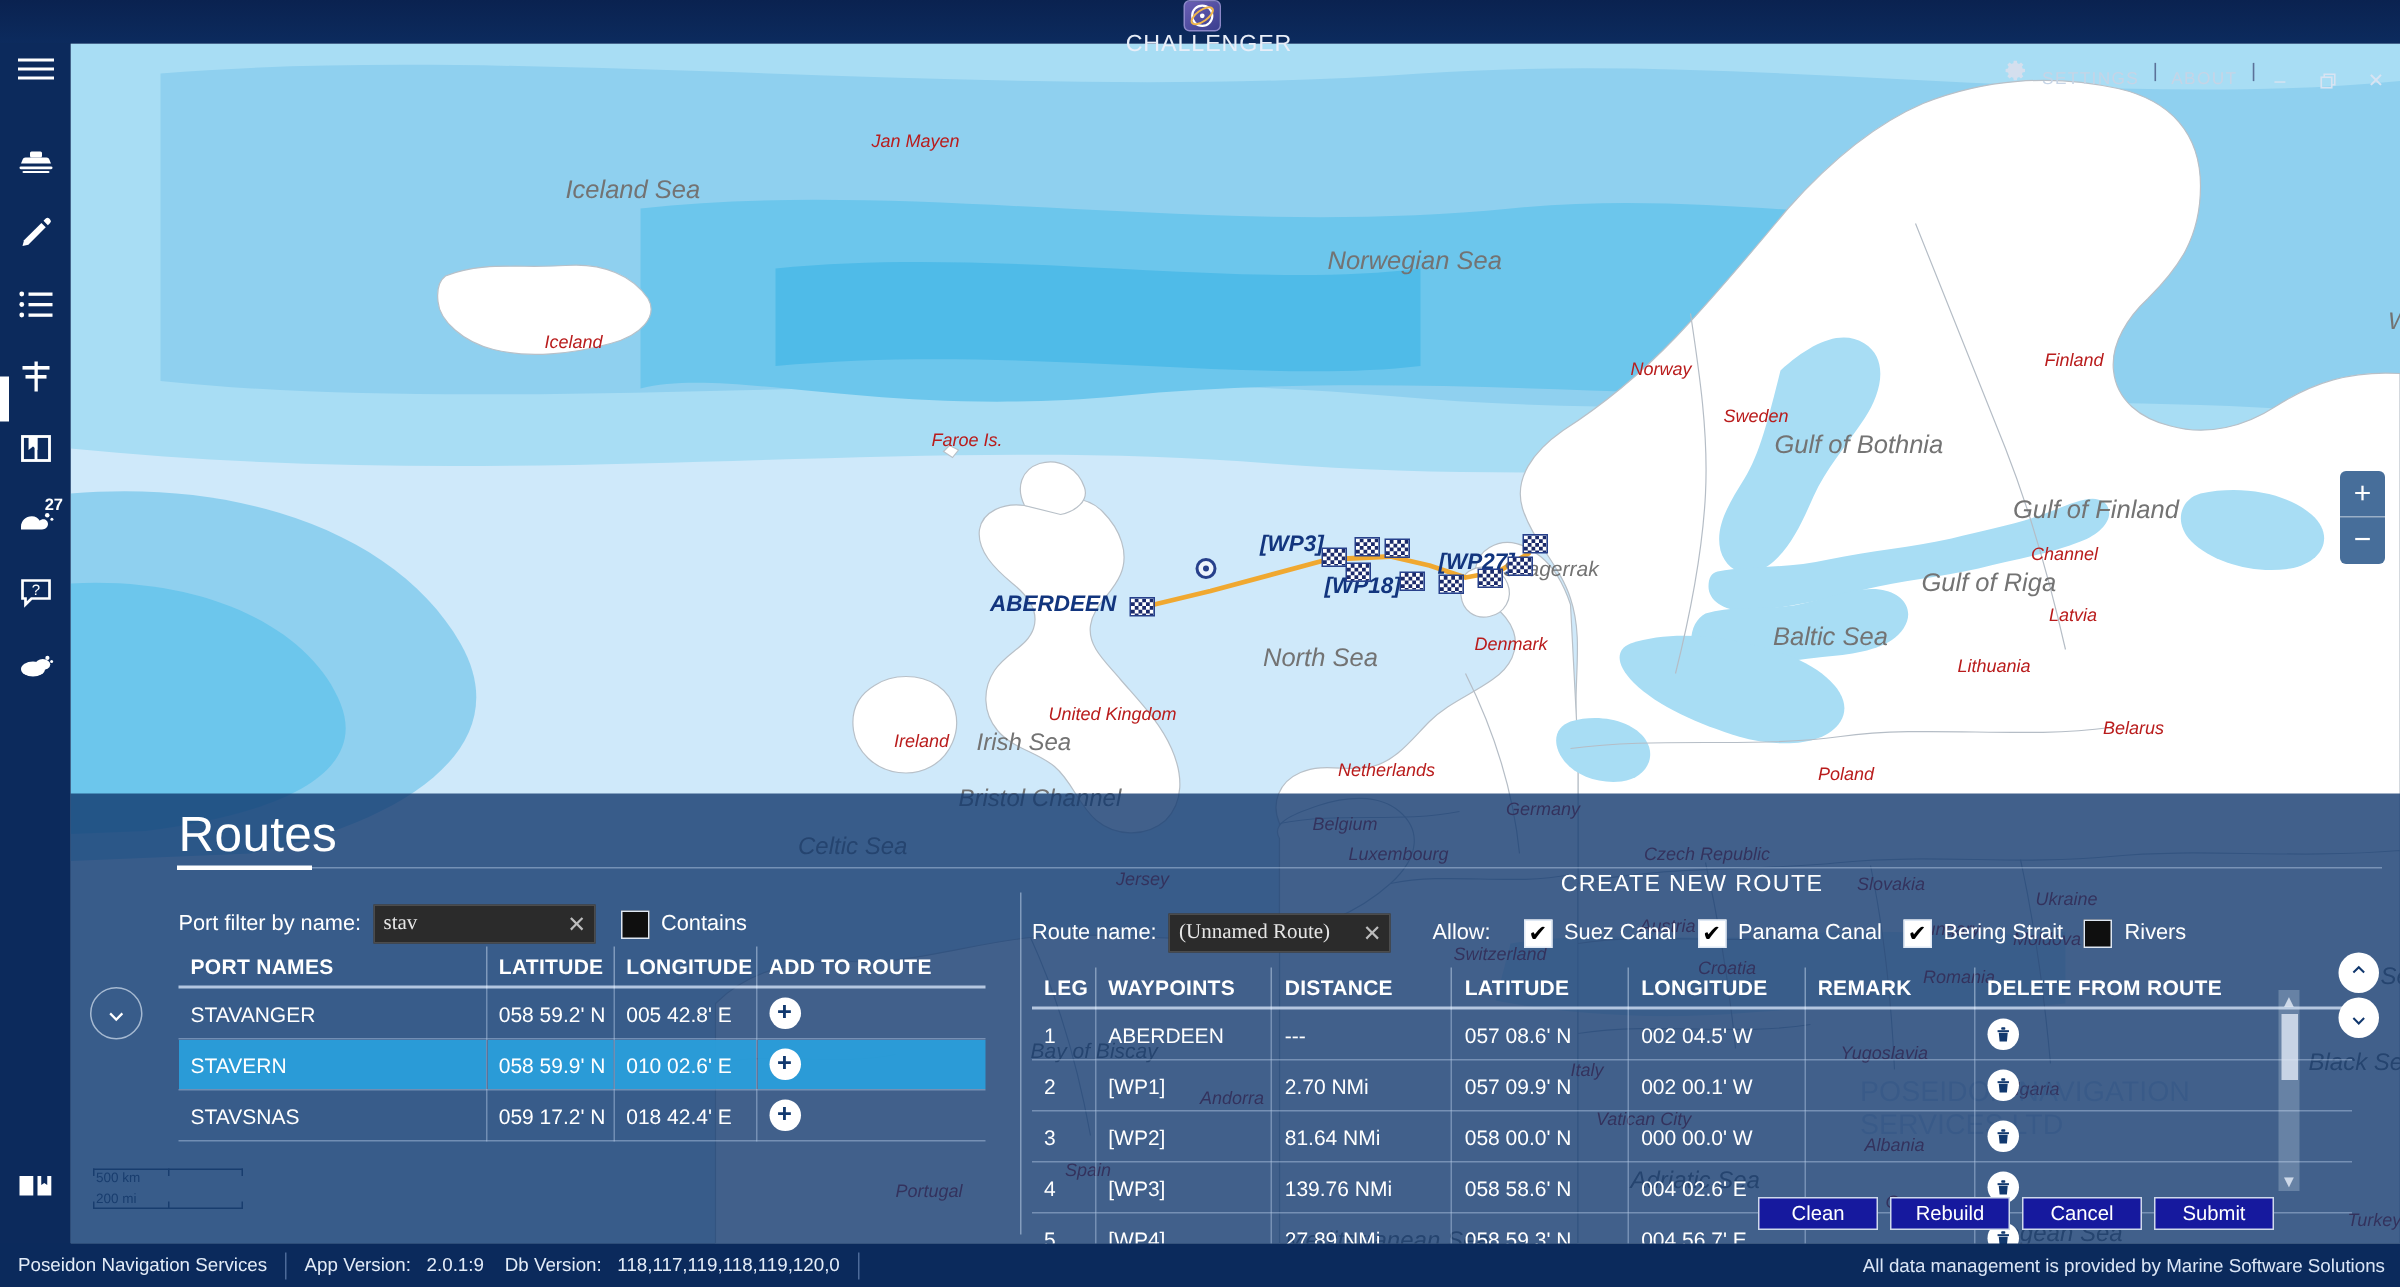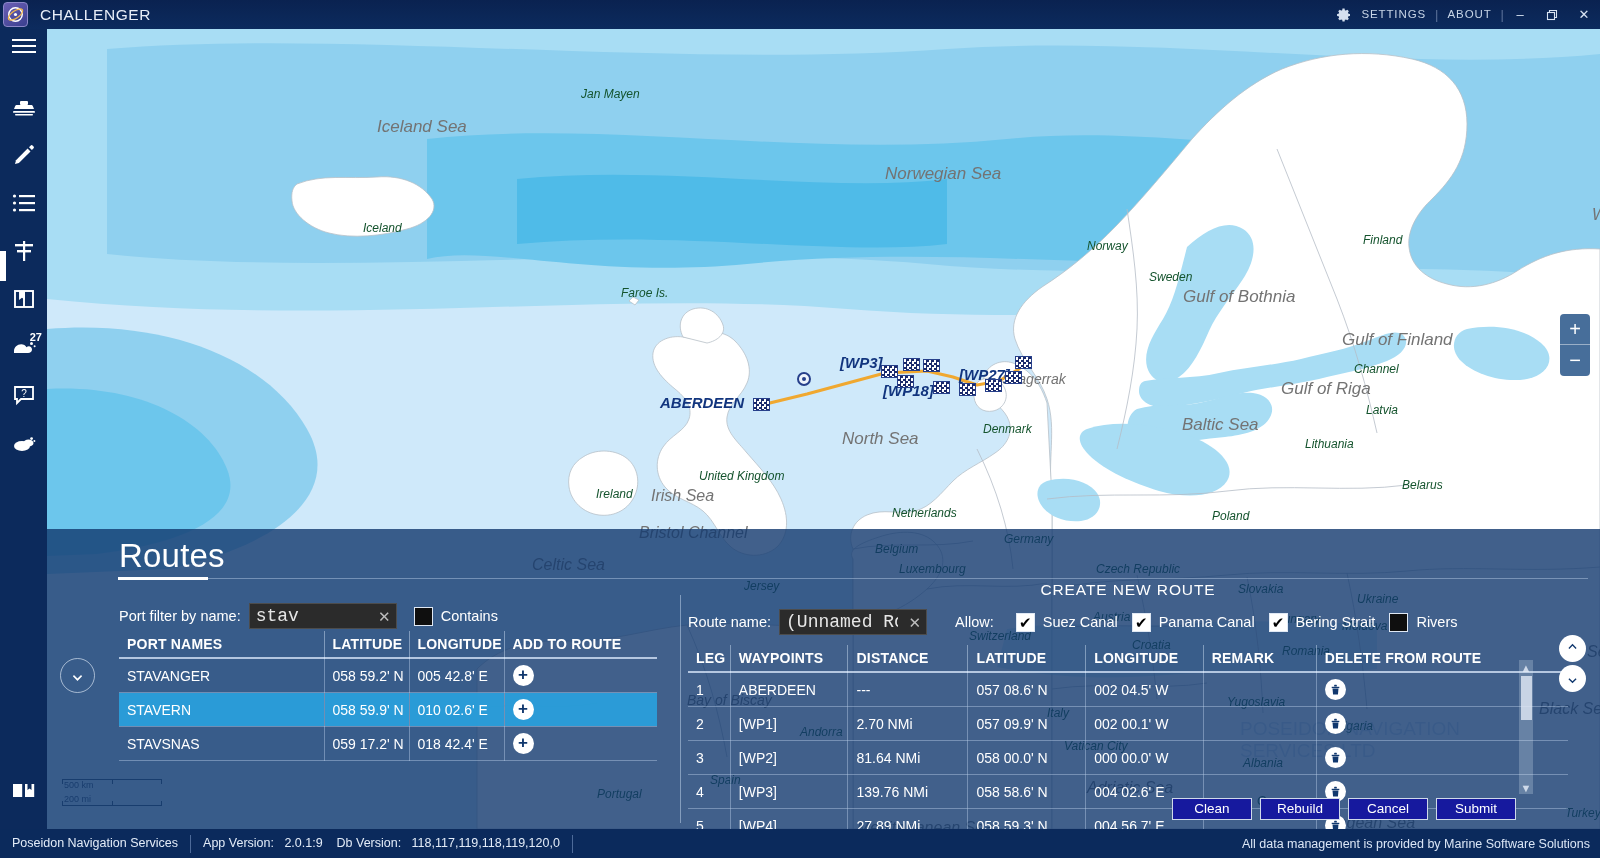--- a/index.html
+++ b/index.html
@@ -8,33 +8,33 @@
     overflow: hidden;
     font-family: "Liberation Sans", sans-serif;
     background: #0c2a55;
   }
   #app { position: relative; width: 1600px; height: 858px; }
 
   
   #titlebar {
     position: absolute; left: 0; top: 0; width: 1600px; height: 29px;
     background: linear-gradient(to bottom, #0a2250 0%, #0c2b5e 100%);
-    display: flex; align-items: center; z-index: 40;
+    display: flex; align-items: center; z-index: 40; flex-direction: column;
   }
   #app-logo {
     width: 25px; height: 25px; margin-left: 3px; border-radius: 4px;
     background: linear-gradient(145deg,#6b5fb5,#3a3f8f);
     display: flex; align-items: center; justify-content: center;
     border: 1px solid #8b87c8;
   }
   #app-title {
     color: #e8eef8; font-size: 15.5px; letter-spacing: .6px;
     margin-left: 12px; font-weight: 400;
   }
-  #tb-right { margin-left: auto; display: flex; align-items: center; height: 14px; }
+  #tb-right { margin-left: auto; display: flex; align-items: flex-start; height: 14px; }
   .tb-link {
     color: #c6d4e6; font-size: 11.5px; letter-spacing: .9px;
     padding: 0 9px; cursor: pointer; line-height: 29px;
   }
   .tb-sep { color: #5b7199; font-size: 13px; }
   .tb-win {
     width: 32px; height: 29px; color: #d8e3f2; font-size: 13px;
     display: flex; align-items: center; justify-content: center; cursor: pointer;
   }
 
@@ -63,21 +63,21 @@
     overflow: hidden; background: #cfe9fa;
   }
   #map-svg { position: absolute; left: 0; top: 0; }
   .sea-label {
     position: absolute; font-family: "Liberation Sans", sans-serif;
     font-style: italic; color: #737373; white-space: nowrap;
     pointer-events: none;
   }
   .land-label {
     position: absolute; font-family: "Liberation Sans", sans-serif;
-    font-style: italic; color: #14532d; white-space: nowrap;
+    font-style: italic; color: #b91c1c; white-space: nowrap;
     font-size: 12px; pointer-events: none;
   }
   .wp-label {
     position: absolute; font-style: italic; font-weight: 700;
     color: #12357e; white-space: nowrap; font-size: 15px;
     pointer-events: none;
   }
   .wp-flag {
     position: absolute; width: 17px; height: 13px;
     background:
@@ -141,21 +141,21 @@
   
   #ports { position: absolute; left: 72px; top: 72px; width: 538px; }
   .filter-row { display: flex; align-items: center; height: 30px; }
   .filter-label { color: #ffffff; font-size: 14.5px; margin-right: 8px; }
   .textbox {
     position: relative; width: 148px; height: 26px; background: #2b2b2b;
     border: 1px solid #4c4c4c; display: flex; align-items: center;
   }
   .textbox input {
     background: transparent; border: none; outline: none; color: #e6e6e6;
-    font-size: 18px; font-family: Liberation Mono, monospace;
+    font-size: 14px; font-family: Liberation Serif, serif;
     width: 118px; padding-left: 6px;
   }
   .tb-clear {
     position: absolute; right: 5px; top: 3px; color: #bdbdbd; font-size: 15px;
     cursor: pointer; line-height: 20px;
   }
   .chk {
     width: 19px; height: 19px; background: #ffffff; border: 1px solid #dfe8f4;
     display: inline-flex; align-items: center; justify-content: center;
     cursor: pointer; flex: 0 0 auto;

